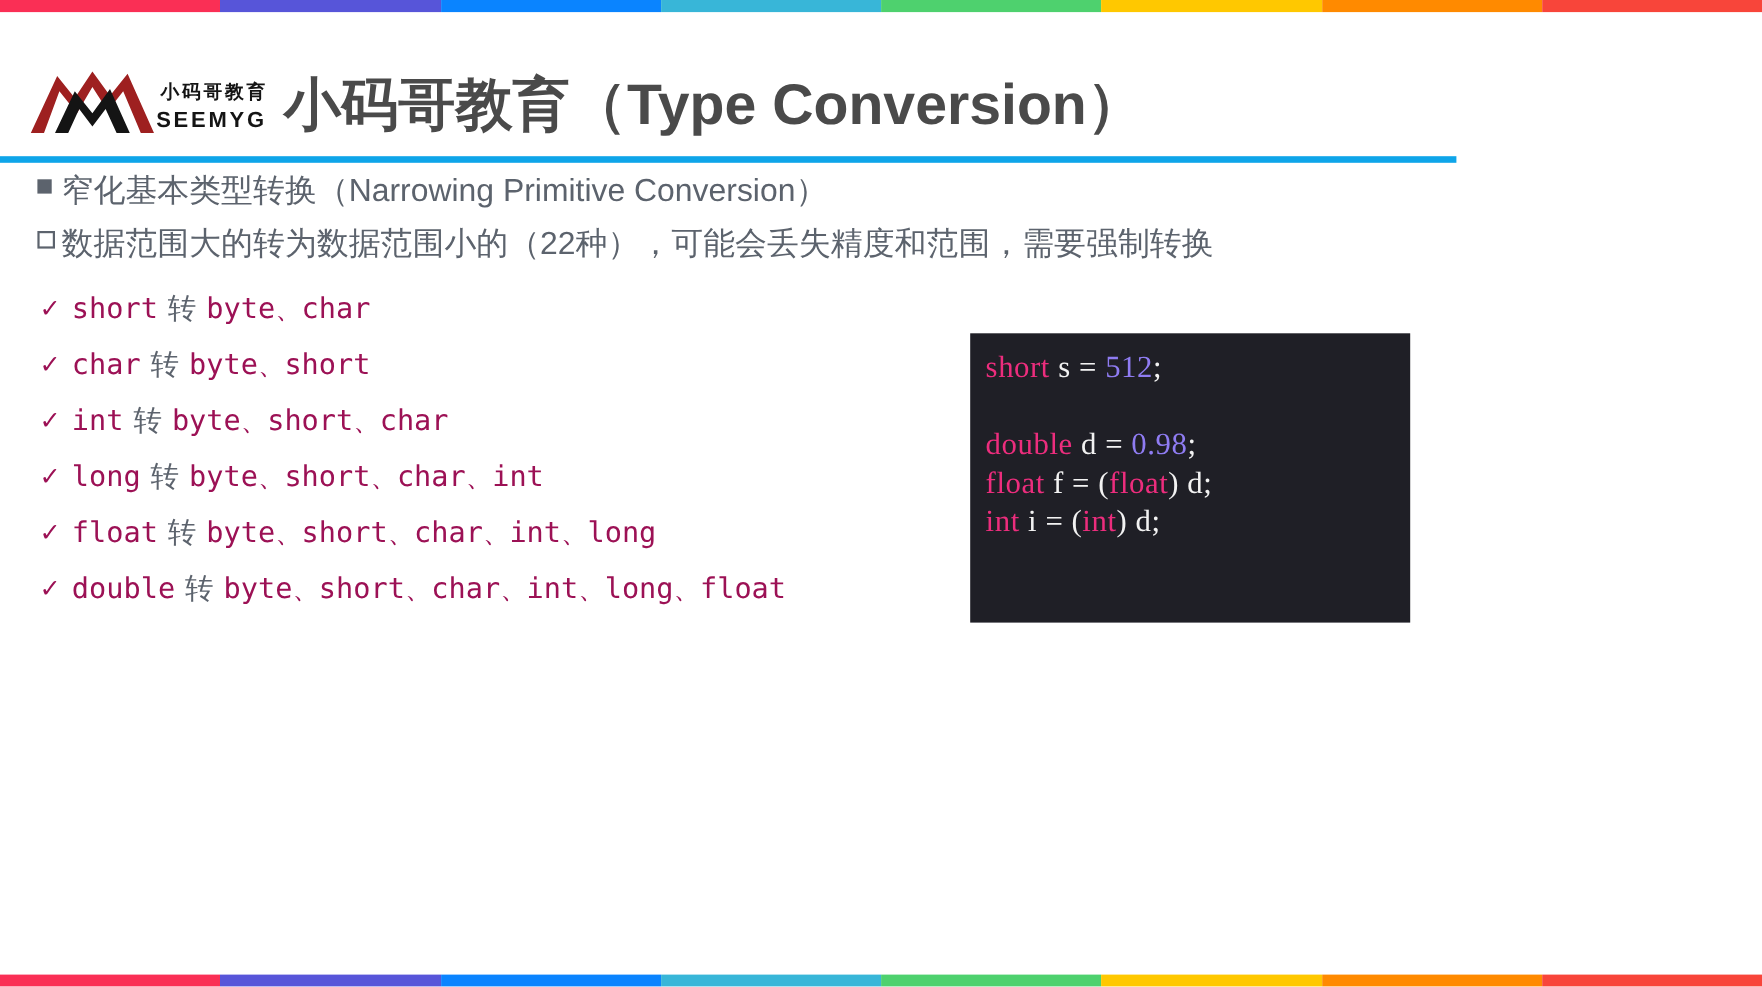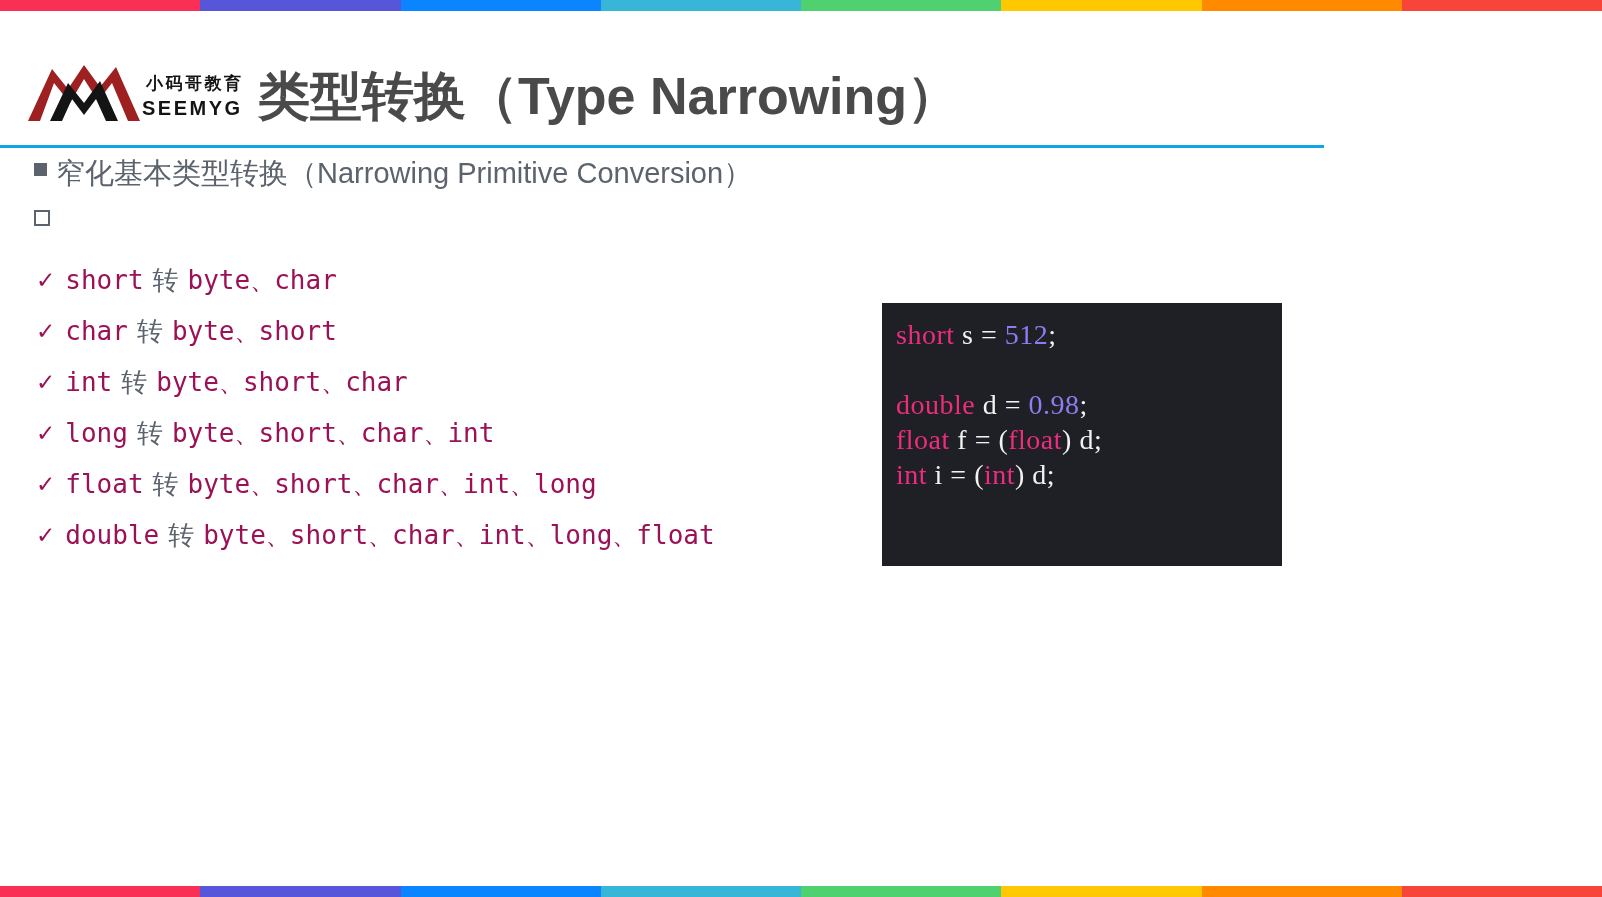--- a/index.html
+++ b/index.html
@@ -30,21 +30,21 @@
   .colorbar.bottom { bottom: 0; }
   .colorbar span { display: block; height: 100%; }
 
   
   .header {
     position: absolute;
     left: 0;
     top: 11px;
     width: 1324px;
     height: 137px;
-    border-bottom: 3px solid #0ea5e9;
+    border-bottom: 6px solid #0ea5e9;
     box-sizing: border-box;
   }
   .logo {
     position: absolute;
     left: 24px;
     top: 48px;
     width: 218px;
     height: 66px;
   }
   .logo svg { display: block; }
@@ -194,32 +194,33 @@
         <path d="M4 62 L28 10 L44 30 L60 6 L76 28 L92 8 L116 62 L104 62 L88 24 L74 42 L60 20 L46 44 L30 24 L16 62 Z" fill="#9e2020"></path>
 
         <path d="M26 62 L44 24 L60 44 L76 22 L94 62 L82 62 L72 40 L60 56 L48 40 L38 62 Z" fill="#141414"></path>
 
         <text x="122" y="30" font-family="'Liberation Sans', sans-serif" font-size="17" font-weight="bold" fill="#141414" letter-spacing="2.5">小码哥教育</text>
 
         <text x="118" y="56" font-family="'Liberation Sans', sans-serif" font-size="20" font-weight="bold" fill="#141414" letter-spacing="2.5">SEEMYGO</text>
       </svg>
     </div>
 
-    <div class="title">类型转换（Type Narrowing）</div>
+    <div class="title">小码哥教育（Type Conversion）</div>
   </div>
 
   <div class="content">
 
     <div class="bullet-l1">
       <span class="mark-filled-square"></span>
       <span>窄化基本类型转换（Narrowing Primitive Conversion）</span>
     </div>
 
     <div class="bullet-l2">
       <span class="mark-hollow-square"></span>
+      <span>数据范围大的转为数据范围小的（22种），可能会丢失精度和范围，需要强制转换</span>
     </div>
 
     <div class="conv-list" id="conv-list">
         <div class="conv-item">
           <span class="check">✓</span>
           <span class="mono">short</span>
           <span class="zhuan">转</span>
           <span class="mono">byte</span>
           <span class="sep">、</span>
           <span class="mono">char</span>

